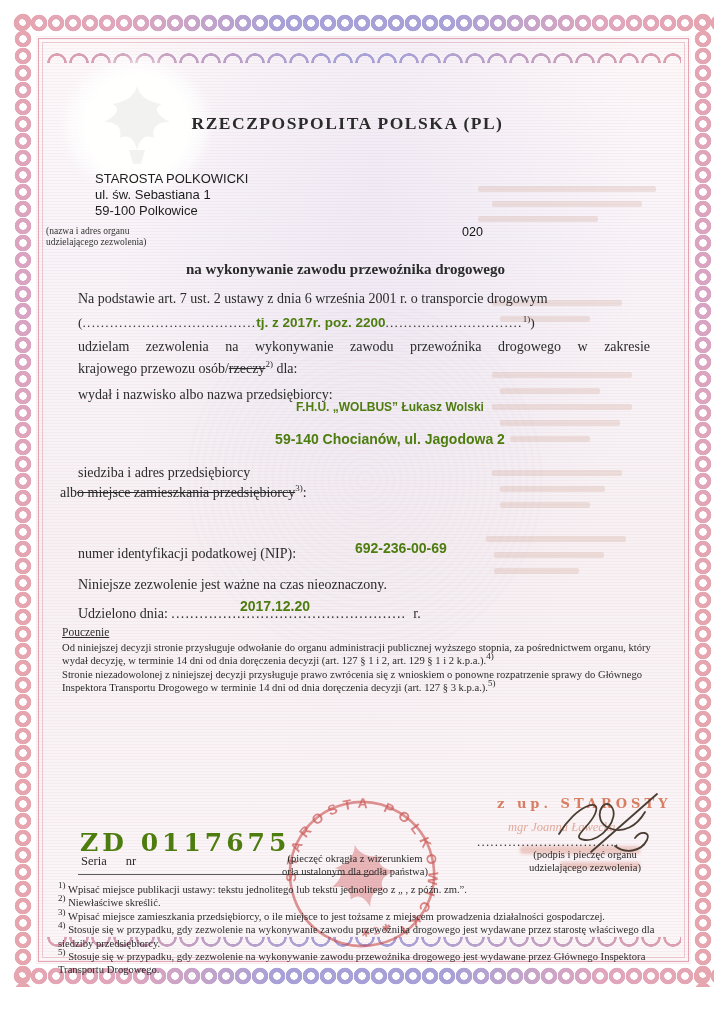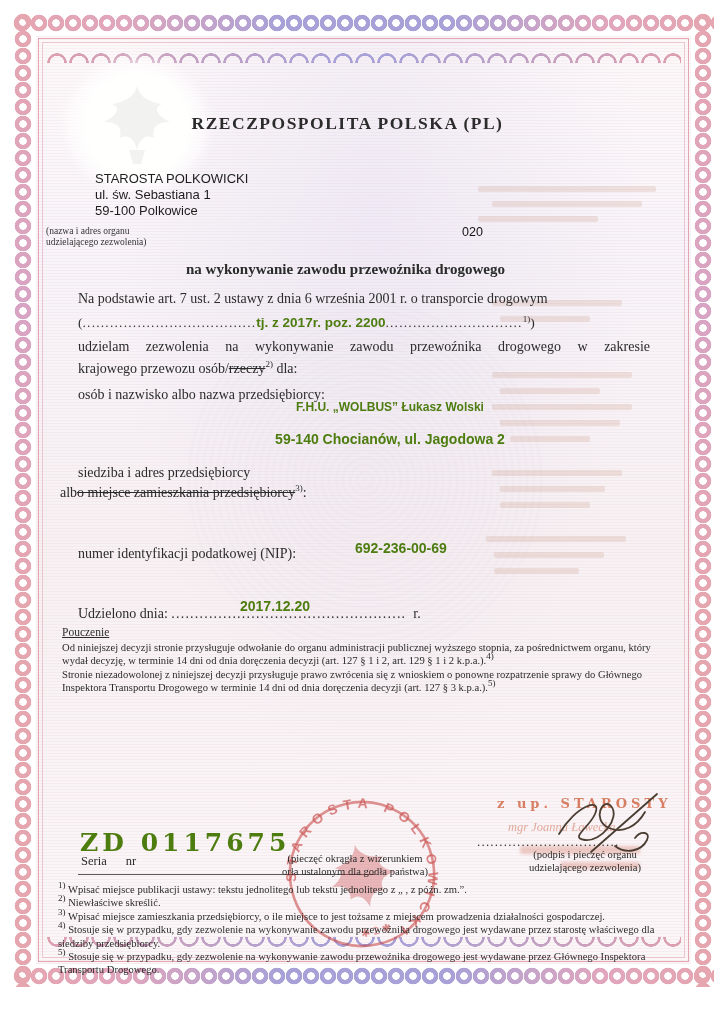--- a/index.html
+++ b/index.html
@@ -127,33 +127,34 @@
   <div class="abs" style="left:78px;top:315px;width:580px;font-size:13.5px;white-space:nowrap;">
     <span>(</span><span class="dots">......................................</span><span class="typed">tj. z 2017r. poz. 2200</span><span class="dots">..............................</span><sup>1)</sup><span>)</span>
   </div>
 
   <div class="abs" style="left:78px;top:339px;width:572px;font-size:14px;text-align:justify;text-align-last:justify;">udzielam zezwolenia na wykonywanie zawodu przewoźnika drogowego w zakresie</div>
 
   <div class="abs" style="left:78px;top:361px;font-size:14px;">
     <span>krajowego przewozu osób/</span><span class="strike">rzeczy</span><sup>2)</sup><span> dla:</span>
   </div>
 
-  <div class="abs" style="left:78px;top:387px;font-size:14px;">osób i nazwisko albo nazwa przedsiębiorcy:</div>
+  <div class="abs" style="left:78px;top:387px;font-size:14px;">wydał i nazwisko albo nazwa przedsiębiorcy:</div>
 
   <div class="abs typed" style="left:130px;top:400px;width:520px;text-align:center;font-size:12px;">F.H.U. „WOLBUS” Łukasz Wolski</div>
   <div class="abs typed" style="left:130px;top:431px;width:520px;text-align:center;font-size:14px;">59-140 Chocianów, ul. Jagodowa 2</div>
 
   <div class="abs" style="left:78px;top:465px;font-size:14px;">siedziba i adres przedsiębiorcy</div>
   <div class="abs" style="left:60px;top:485px;font-size:14px;font-family:Liberation Serif, serif;">
     <span>alb</span><span class="strike">o miejsce zamieszkania przedsiębiorcy</span><sup>3)</sup><span>:</span>
   </div>
 
   <div class="abs" style="left:78px;top:546px;font-size:14px;">numer identyfikacji podatkowej (NIP):</div>
   <div class="abs typed" style="left:355px;top:540px;font-size:14px;">692-236-00-69</div>
 
+  <div class="abs" style="left:78px;top:577px;font-size:14px;">Niniejsze zezwolenie jest ważne na czas nieoznaczony.</div>
 
   <div class="abs typed" style="left:240px;top:598px;font-size:14px;">2017.12.20</div>
   <div class="abs" style="left:78px;top:606px;font-size:14px;white-space:nowrap;">
     <span>Udzielono dnia:</span>
     <span class="dots">..................................................</span>&nbsp;
     <span>r.</span>
   </div>
 
   <div class="abs" style="left:62px;top:626px;font-size:11.5px;text-decoration:underline;">Pouczenie</div>
   <div class="abs fine" style="left:62px;top:641px;width:602px;">

